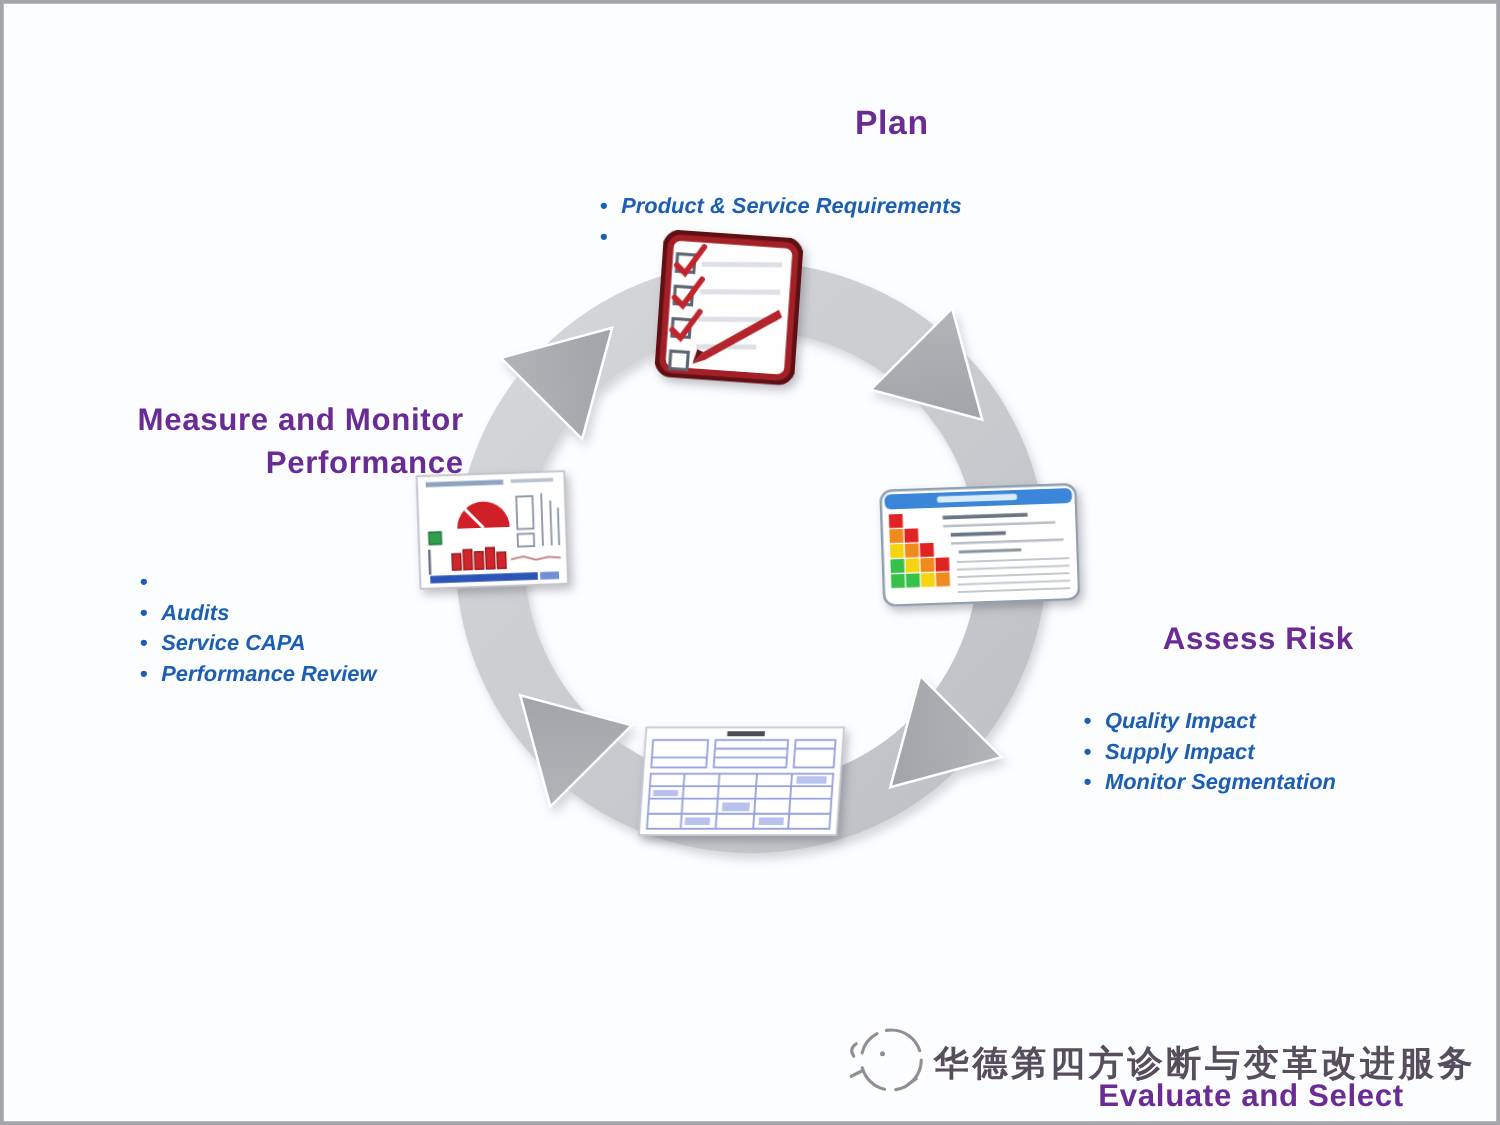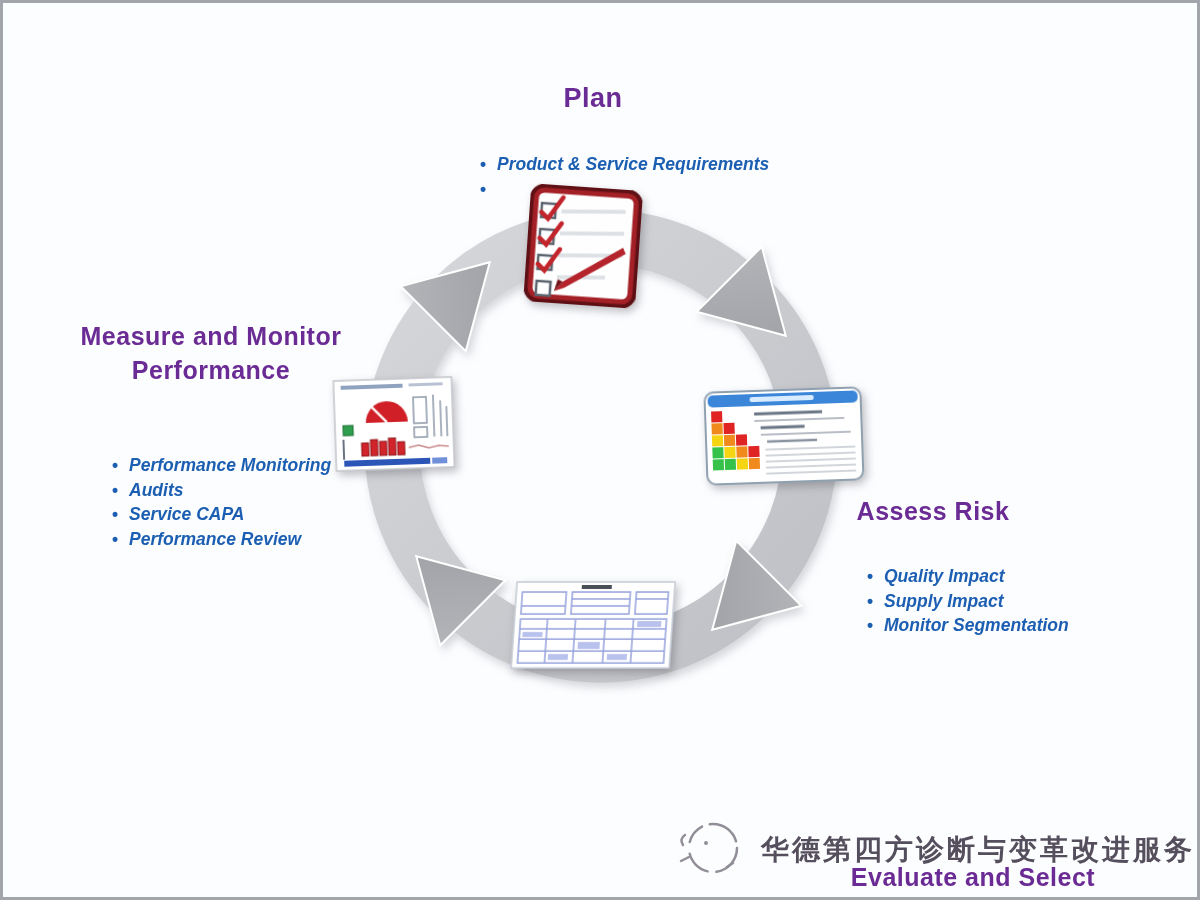--- a/index.html
+++ b/index.html
@@ -1,21 +1,21 @@
 <!DOCTYPE html>
 <html><head>
 <meta charset="utf-8">
 <style>
   html,body{margin:0;padding:0;}
   body{font-family:"Liberation Sans","DejaVu Sans",sans-serif;background:#e8e9eb;}
   #stage{position:relative;width:1200px;height:900px;background:#fcfdff;overflow:hidden;
          box-sizing:border-box;border:3px solid #a2a6ab;}
   
   .title{position:absolute;color:#6b2b94;font-weight:bold;letter-spacing:.5px;}
-  .title.center-align{text-align:center;}
+  .title.center-align{text-align:right;}
   .t-plan{left:440px;top:80px;width:300px;font-size:27px;}
   .t-measure{left:48px;top:236px;width:320px;font-size:25px;line-height:34px;}
   .t-assess{left:780px;top:248px;width:300px;font-size:25px;}
   .t-evaluate{left:820px;top:508px;width:300px;font-size:25px;line-height:34px;}
   .bullets{position:absolute;}
   .b{display:flex;gap:8px;color:#1c5fb2;font-size:17.5px;font-style:italic;font-weight:bold;
      line-height:24.5px;white-space:nowrap;}
   .b .bm{width:12px;text-align:center;flex:0 0 auto;font-style:normal;}
   .bl-plan{left:474px;top:118px;}
   .bl-measure{left:106px;top:302px;}
@@ -25,21 +25,21 @@
            filter:drop-shadow(3px 5px 4px rgba(60,60,70,.20));}
   
   .mini{position:absolute;z-index:2;filter:drop-shadow(3px 4px 4px rgba(50,50,60,.30));}
   .mini-checklist{left:524px;top:184px;transform:rotate(4deg);}
   .mini-matrix{left:702px;top:386px;transform:rotate(-2deg);}
   .mini-form{left:510px;top:578px;transform:skewX(-4deg);}
   .mini-dashboard{left:331px;top:375px;transform:rotate(-2deg);}
   .txt{position:relative;z-index:3;}
   
   .watermark{position:absolute;left:672px;top:814px;z-index:4;display:flex;align-items:center;
-             gap:16px;opacity:.92;}
+             gap:2px;opacity:.92;}
   .wm-text{color:#474050;font-size:28px;font-weight:bold;letter-spacing:3px;
            text-shadow:1px 1px 1px rgba(255,255,255,.85);white-space:nowrap;}
 </style>
 </head>
 <body>
 
 <div id="stage">
 
   <svg id="ringsvg" width="1200" height="900" viewBox="0 0 1200 900">
     <defs>
@@ -186,21 +186,20 @@
       </div>
   </div>
 
   <div class="title center-align t-measure txt">
     <div>Measure and Monitor</div>
     <div>Performance</div>
   </div>
   <div class="bullets bl-measure txt">
     <div class="b">
         <span class="bm">•</span>
-        <span>Performance Monitoring</span>
       </div>
     <div class="b">
         <span class="bm">•</span>
         <span>Audits</span>
       </div>
     <div class="b">
         <span class="bm">•</span>
         <span>Service CAPA</span>
       </div>
     <div class="b">

